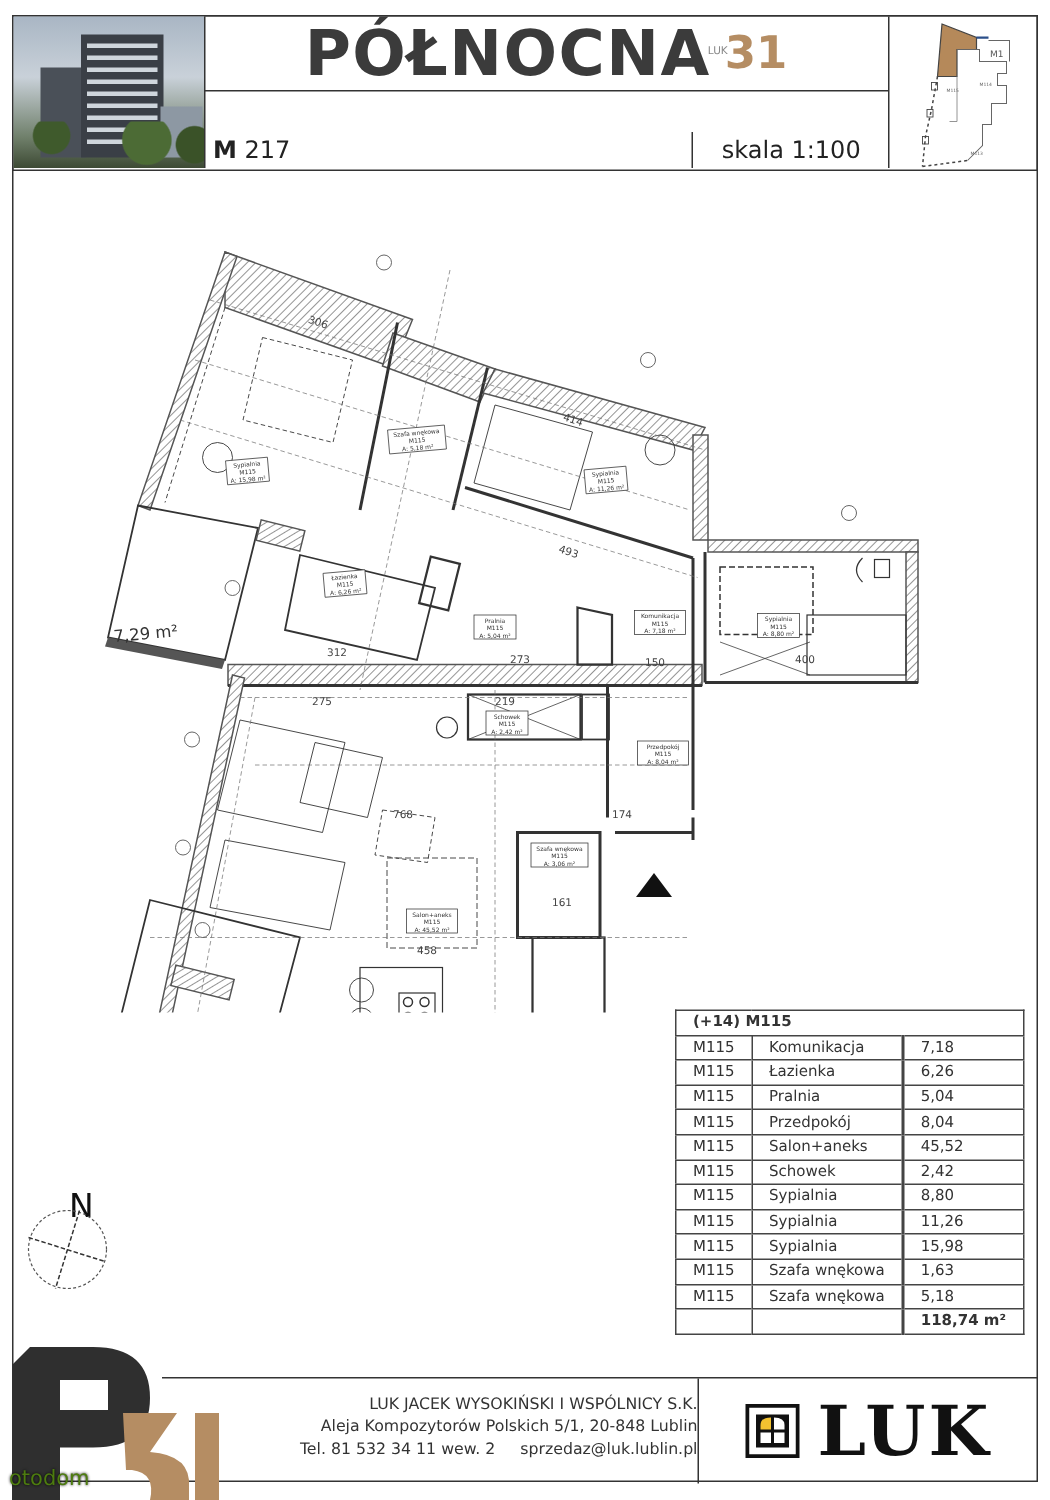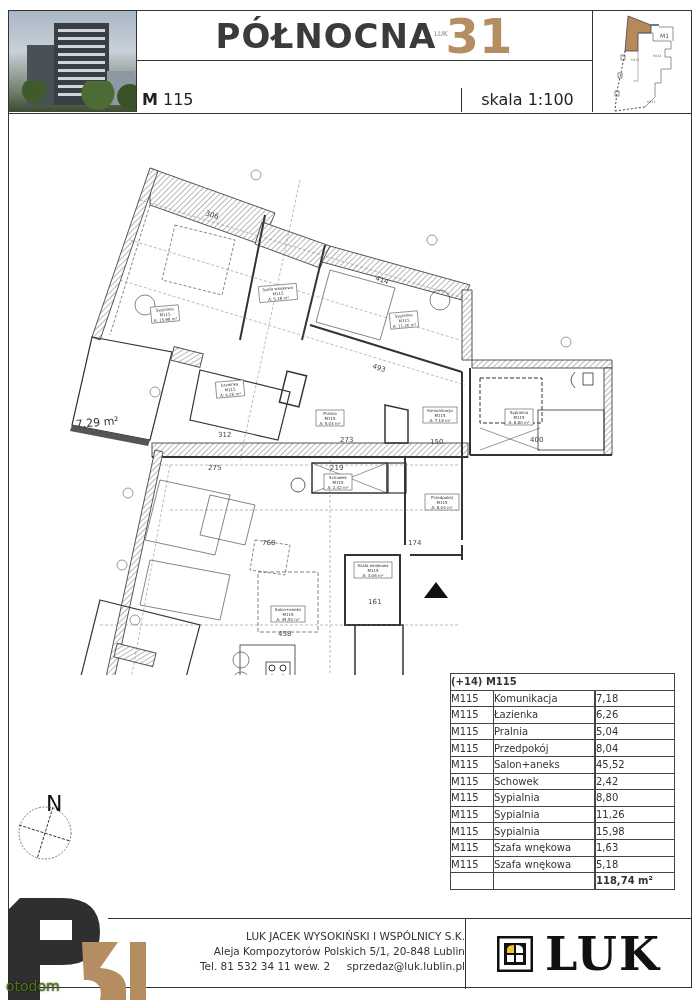--- a/index.html
+++ b/index.html
@@ -6,36 +6,36 @@
   body { width:700px; height:1000px; position:relative; overflow:hidden; font-family:"DejaVu Sans", sans-serif; color:#222; }
   .sheet { position:absolute; left:8px; top:10px; width:684px; height:978px; border:1.5px solid #333; box-sizing:border-box; }
   .hdr { position:absolute; left:8px; top:10px; width:684px; height:104px; border:1.5px solid #333; box-sizing:border-box; }
   .photo { position:absolute; left:0; top:0; width:127px; height:101px; border-right:1.5px solid #333; overflow:hidden; background:linear-gradient(180deg,#a9b6c4 0%,#c9d1d9 40%,#6f7f6a 80%,#3d4a34 100%); }
   .photo .b1 { position:absolute; left:45px; top:12px; width:55px; height:82px; background:#3a3f46; }
   .photo .b1 i { position:absolute; left:4px; width:47px; height:3px; background:#cfd6dc; }
   .photo .b2 { position:absolute; left:18px; top:34px; width:30px; height:60px; background:#4a5058; }
   .photo .b3 { position:absolute; left:98px; top:60px; width:28px; height:34px; background:#8d98a3; }
   .photo .tree { position:absolute; left:0; top:70px; width:127px; height:31px; background:radial-gradient(circle at 20% 30%,#3f5a2c 0,#3f5a2c 12px,transparent 13px),radial-gradient(circle at 70% 40%,#4c6b35 0,#4c6b35 16px,transparent 17px),radial-gradient(circle at 95% 50%,#3a5228 0,#3a5228 12px,transparent 13px); }
   .title-cell { position:absolute; left:127px; top:0; width:456px; height:49px; border-bottom:1.5px solid #333; display:flex; align-items:center; justify-content:center; }
-  .title-main { font-family:"DejaVu Sans", sans-serif; font-weight:bold; font-size:34px; letter-spacing:1px; color:#3b3b3b;text-align:right; }
-  .title-num { font-family:"DejaVu Sans", sans-serif; font-weight:bold; font-size:48px; color:#b58d63; }
+  .title-main { font-family:"DejaVu Sans", sans-serif; font-weight:bold; font-size:42px; letter-spacing:1px; color:#3b3b3b;text-align:right; }
+  .title-num { font-family:"DejaVu Sans", sans-serif; font-weight:bold; font-size:30px; color:#b58d63; }
   .title-luk { font-size:7px; color:#888; position:relative; top:-2px; margin:0 -2px; }
   .row2 { position:absolute; left:127px; top:49px; width:456px; height:28px; border-bottom:1.5px solid #333; }
   .row3 { position:absolute; left:127px; top:77px; width:456px; height:24px; }
   .typ { position:absolute; left:6px; top:3px; font-size:16px; font-weight:bold; color:#222; }
   .pow { position:absolute; left:180px; top:3px; font-size:16px; font-weight:bold; color:#222; }
   .pow sup { font-size:10px; }
   .kond { position:absolute; left:325px; top:0; width:131px; height:28px; border-left:1.5px solid #333; font-size:16px; text-align:center; line-height:28px; }
   .mnum { position:absolute; left:6px; top:2px; font-size:16px; }
   .mnum b { font-weight:bold; }
   .skala { position:absolute; left:325px; top:0; width:131px; height:24px; border-left:1.5px solid #333; font-size:16px; text-align:center; line-height:24px; }
   .keyplan { position:absolute; left:583px; top:0; width:99px; height:101px; border-left:1.5px solid #333; }
   .plan { position:absolute; left:9px; top:115px; width:682px; height:560px; }
   .tbl { position:absolute; left:450px; top:673px; width:225px; border:1px solid #444; border-collapse:collapse; font-size:10px; color:#333; }
-  .tbl td { border-top:1px solid #444; padding:0 0; height:15.6px; line-height:15px; white-space:nowrap; }
+  .tbl td { border-top:1px solid #444; padding:0 11px; height:15.6px; line-height:15px; white-space:nowrap; }
   .tbl td.c1 { width:42px; border-right:1px solid #444; }
   .tbl td.c2 { width:100px; border-right:2px solid #444; }
   .tbl .head td { font-weight:bold; border-top:none; }
   .tbl .tot { font-weight:bold; }
   .compass { position:absolute; left:18px; top:785px; width:60px; height:90px; }
   .ftr { position:absolute; left:108px; top:918px; width:584px; height:70px; border-top:1.5px solid #333; }
   .ftr .addr { position:absolute; left:0; top:0; width:358px; height:70px; border-right:1.5px solid #333; text-align:right; font-size:10.5px; line-height:15px; padding-top:10px; box-sizing:border-box; color:#333; }
   .ftr .brand { position:absolute; left:358px; top:0; width:226px; height:70px; display:flex; align-items:center; justify-content:center; }
   .luk-text { font-family:"DejaVu Serif", serif; font-weight:bold; font-size:46px; letter-spacing:2px; color:#111; margin-left:12px; }
   .p31 { position:absolute; left:0; top:890px; width:150px; height:110px; }
@@ -62,21 +62,21 @@
     </div>
     <div class="b3"></div>
     <div class="tree"></div>
   </div>
   <div class="title-cell">
     <span class="title-main">PÓŁNOCNA</span>
     <span class="title-luk">LUK</span>
     <span class="title-num">31</span>
   </div>
   <div class="row3">
-    <span class="mnum"><b>M</b><span> 115</span></span>
+    <span class="mnum"><b>M</b><span> 217</span></span>
     <div class="skala">skala 1:100</div>
   </div>
   <div class="keyplan">
     <svg width="99" height="101" viewBox="0 0 99 101">
       <polygon points="35,5 58,14 58,22 45,22 45,40 32,40" fill="#b5895a" stroke="#444" stroke-width="0.8"></polygon>
       <polyline points="58,14 66,14" stroke="#2b4f8a" stroke-width="1.5"></polyline>
       <polyline points="45,22 60,22 60,30 78,30 78,38 72,38 72,46 78,46 78,58 68,58 68,72 62,72 62,86 52,96" fill="none" stroke="#666" stroke-width="0.7"></polyline>
       <polyline points="66,16 80,16 80,30" fill="none" stroke="#666" stroke-width="0.7"></polyline>
       <text x="67" y="27" font-size="6" fill="#555">M1</text>
       <polyline points="32,40 28,62 24,80 22,100" fill="none" stroke="#444" stroke-width="1" stroke-dasharray="2,2"></polyline>

